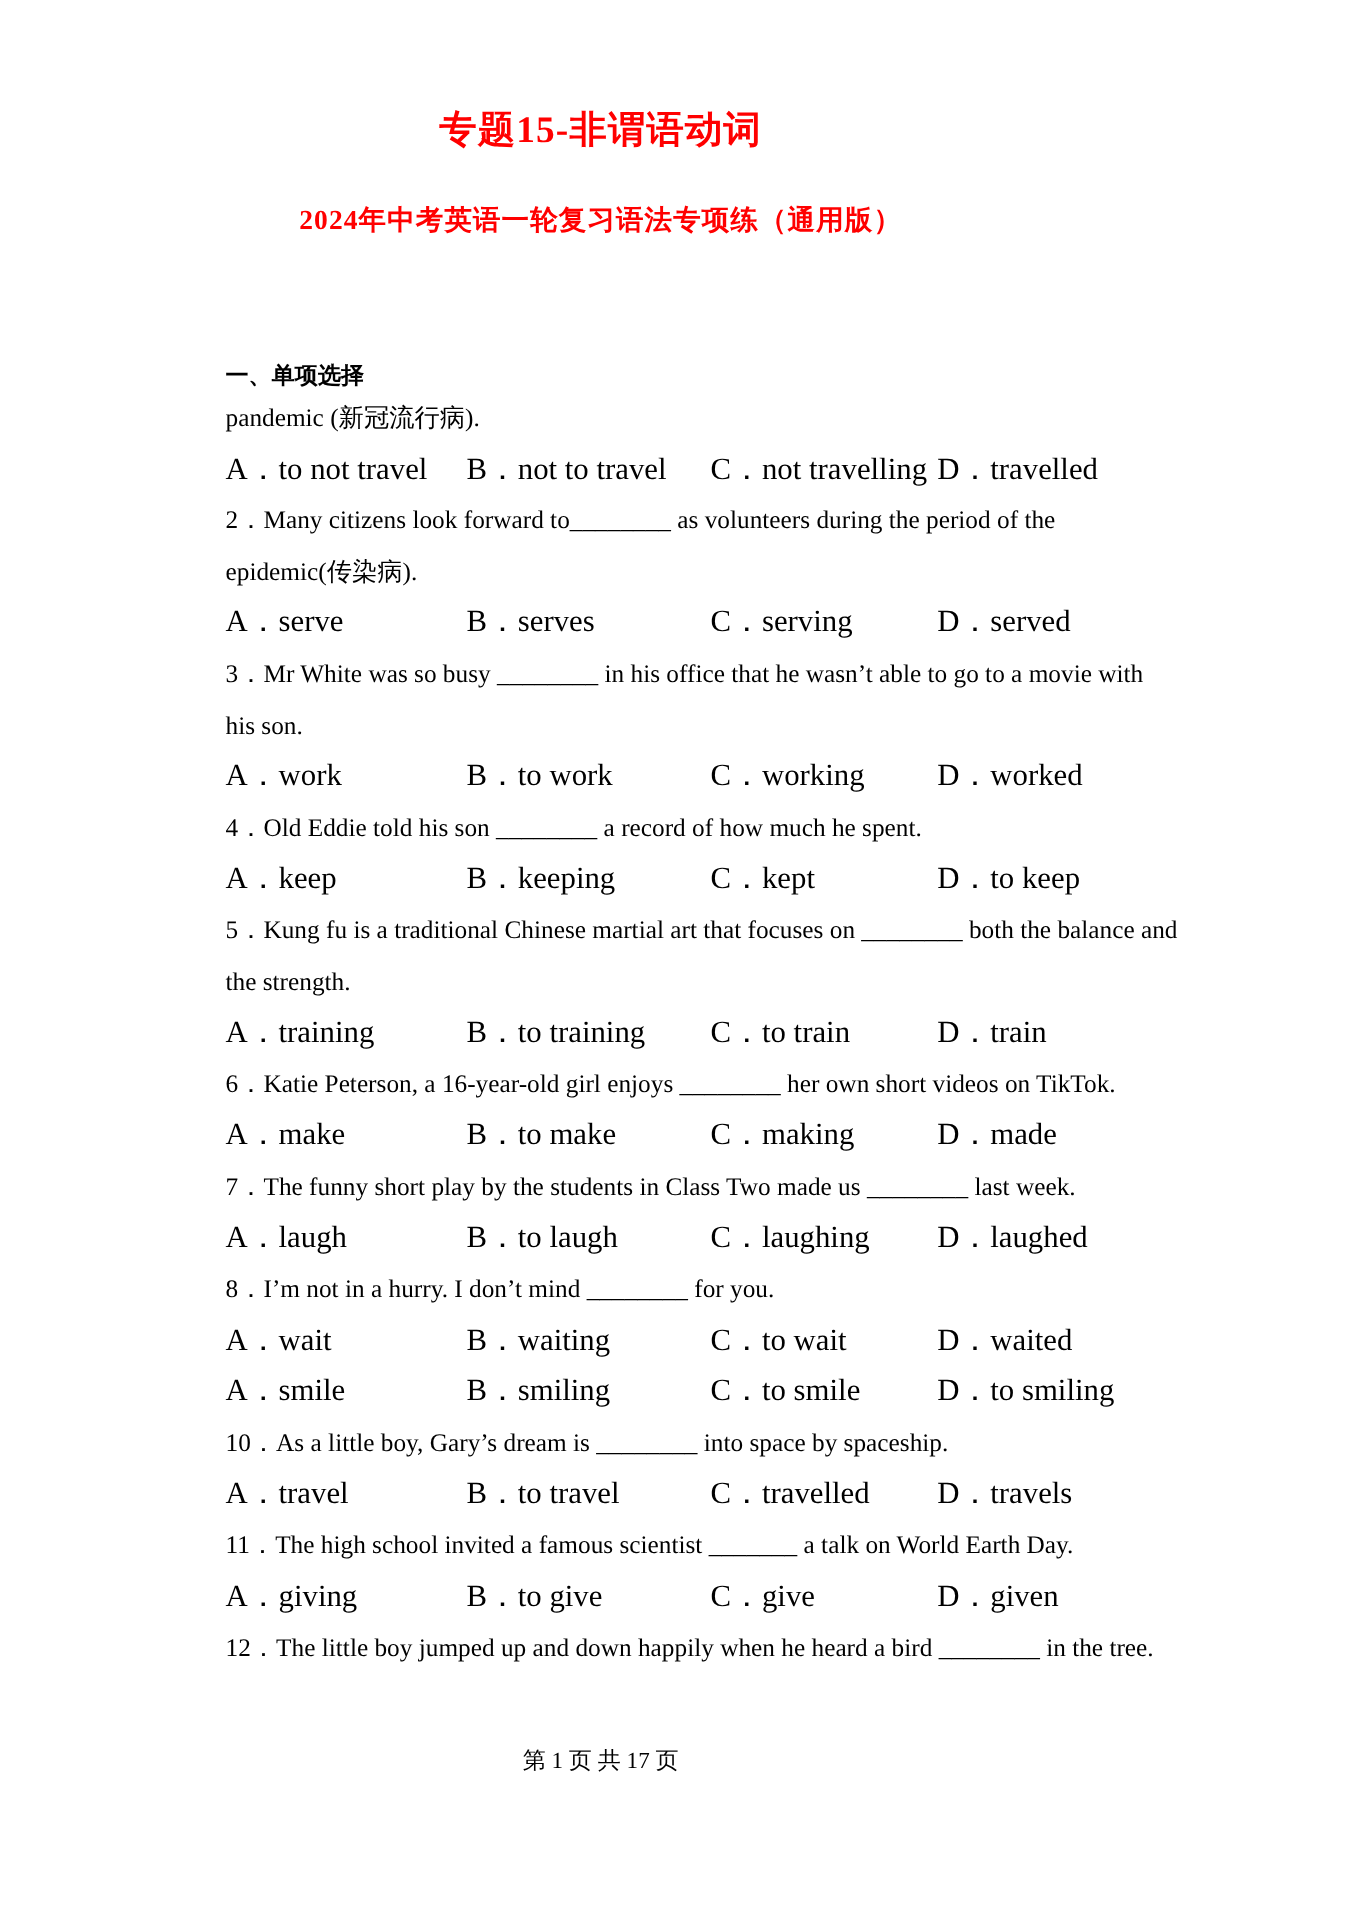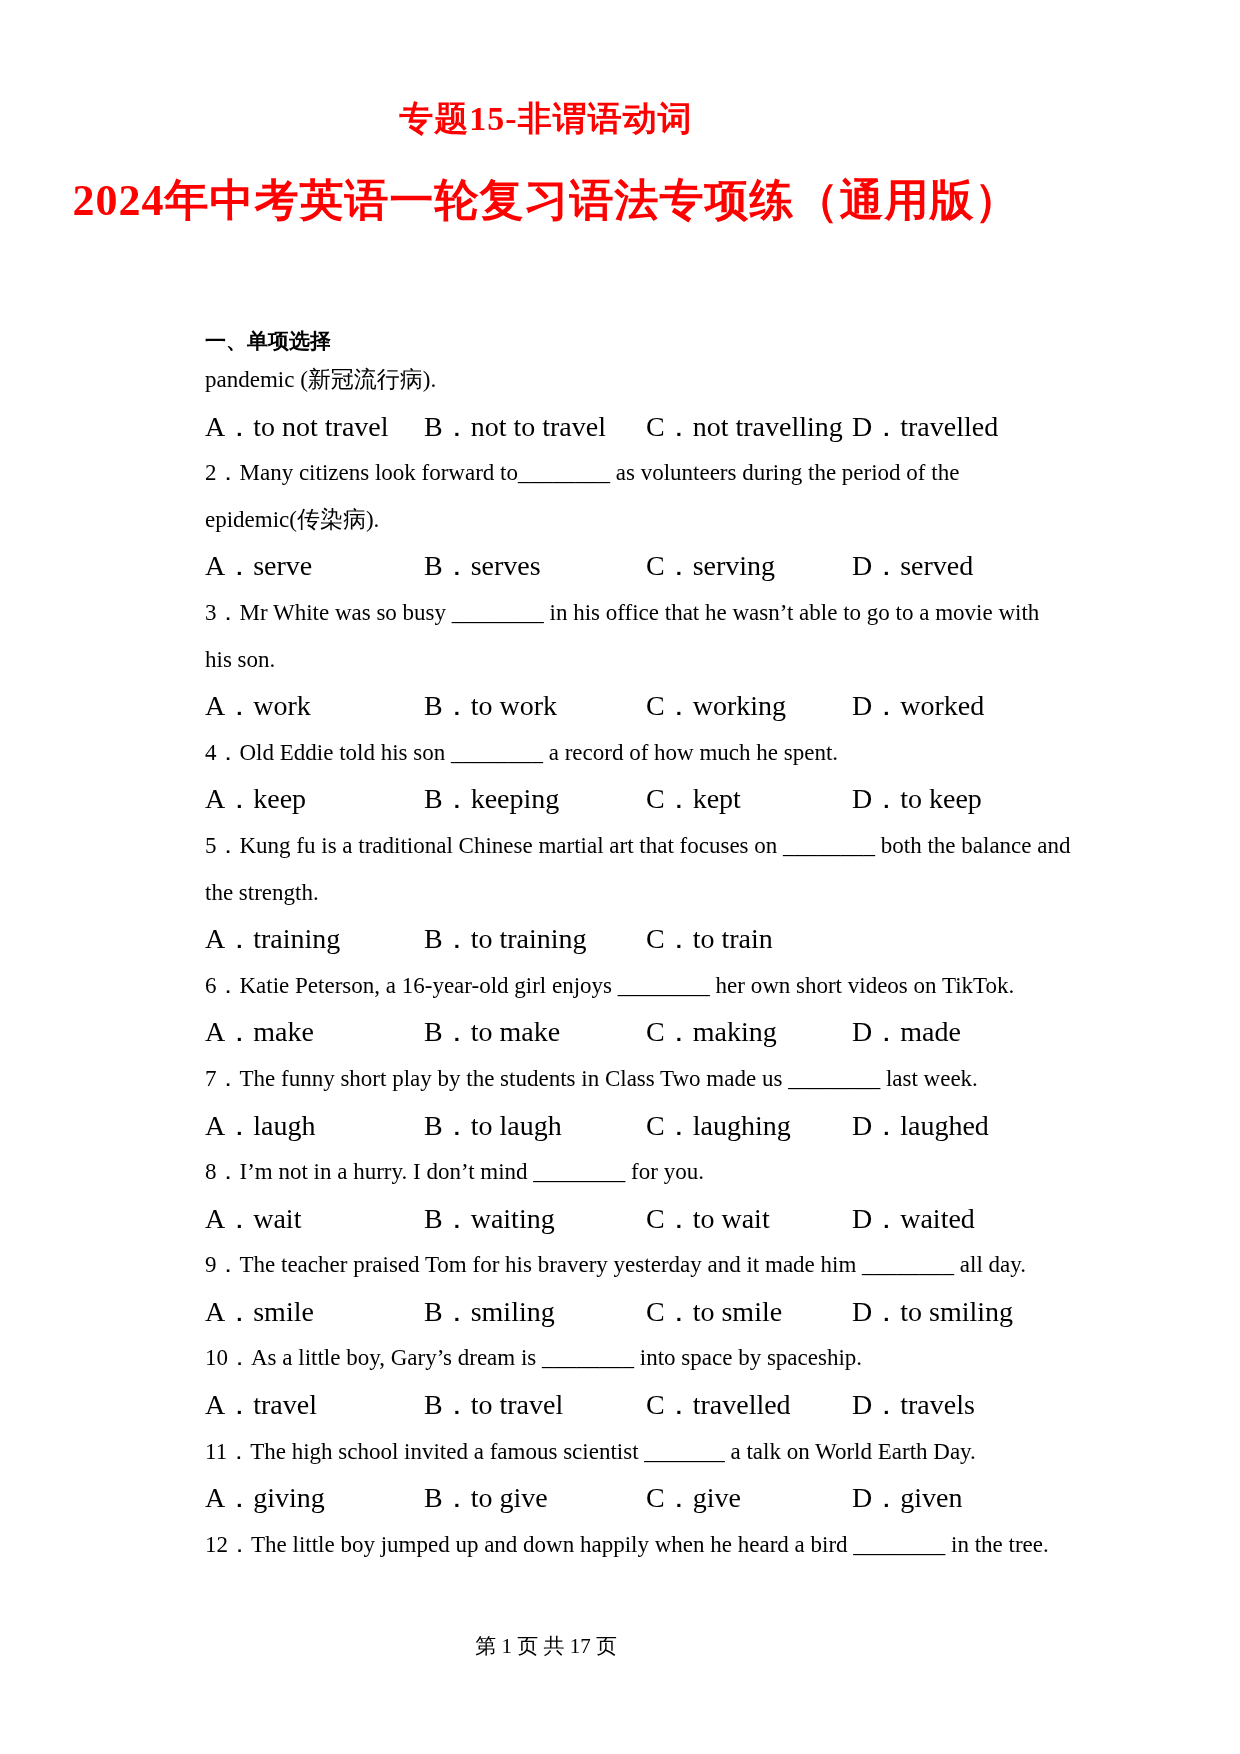--- a/index.html
+++ b/index.html
@@ -24,21 +24,21 @@
     padding-top: 97px;
     font-size: 34px;
     line-height: 44px;
     font-weight: 700;
     text-align: center;
     color: var(--accent, #ff0000);
     letter-spacing: 1px;
   }
   .subtitle {
     margin: 38px 0 0 0;
-    font-size: 44px;
+    font-size: 25px;
     line-height: 44px;
     font-weight: 700;
     text-align: center;
     color: var(--accent, #ff0000);
     letter-spacing: 1px;
   }
   .content {
     margin-left: 205px;
     margin-right: 150px;
   }
@@ -108,20 +108,21 @@
           <span class="opt">B．keeping</span>
           <span class="opt">C．kept</span>
           <span class="opt">D．to keep</span>
         </div>
         <div class="qline">5．Kung fu is a traditional Chinese martial art that focuses on ________ both the balance and</div>
         <div class="qline">the strength.</div>
         <div class="opt-row">
           <span class="opt">A．training</span>
           <span class="opt">B．to training</span>
           <span class="opt">C．to train</span>
+          <span class="opt">D．train</span>
         </div>
         <div class="qline">6．Katie Peterson, a 16-year-old girl enjoys ________ her own short videos on TikTok.</div>
         <div class="opt-row">
           <span class="opt">A．make</span>
           <span class="opt">B．to make</span>
           <span class="opt">C．making</span>
           <span class="opt">D．made</span>
         </div>
         <div class="qline">7．The funny short play by the students in Class Two made us ________ last week.</div>
         <div class="opt-row">
@@ -130,21 +131,20 @@
           <span class="opt">C．laughing</span>
           <span class="opt">D．laughed</span>
         </div>
         <div class="qline">8．I’m not in a hurry. I don’t mind ________ for you.</div>
         <div class="opt-row">
           <span class="opt">A．wait</span>
           <span class="opt">B．waiting</span>
           <span class="opt">C．to wait</span>
           <span class="opt">D．waited</span>
         </div>
-        <div class="qline">9．The teacher praised Tom for his bravery yesterday and it made him ________ all day.</div>
         <div class="opt-row">
           <span class="opt">A．smile</span>
           <span class="opt">B．smiling</span>
           <span class="opt">C．to smile</span>
           <span class="opt">D．to smiling</span>
         </div>
         <div class="qline">10．As a little boy, Gary’s dream is ________ into space by spaceship.</div>
         <div class="opt-row">
           <span class="opt">A．travel</span>
           <span class="opt">B．to travel</span>

